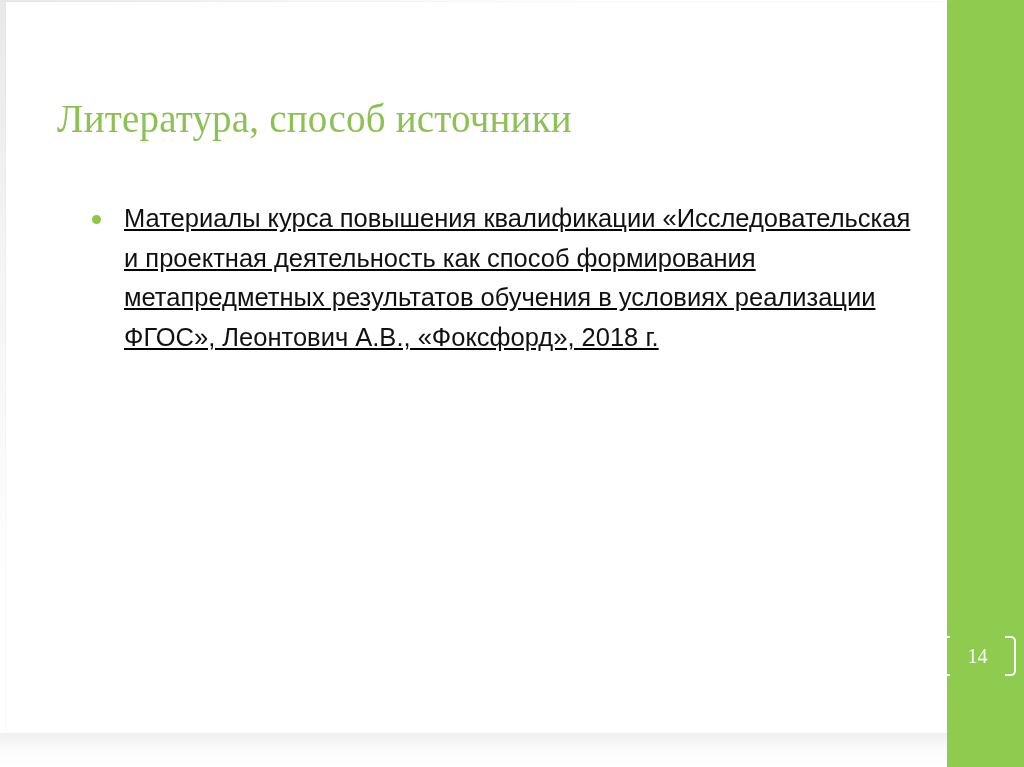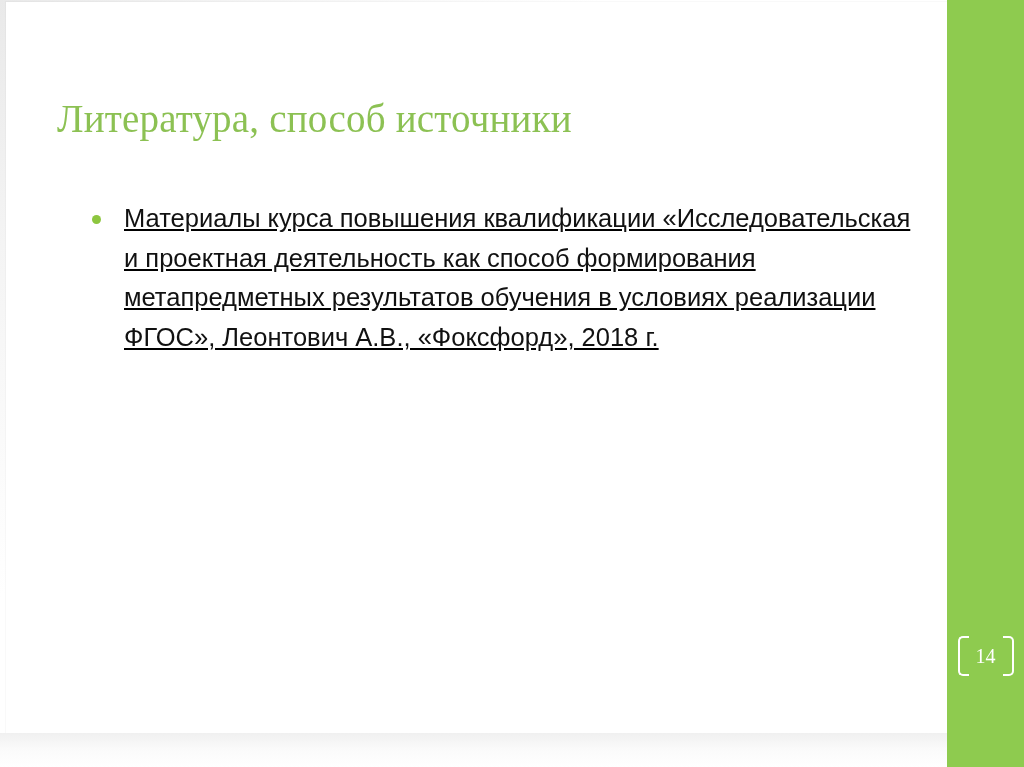--- a/index.html
+++ b/index.html
@@ -97,27 +97,27 @@
     border-radius: 50%;
     background: #8DC63F;
   }
   .body-text {
     display: block;
   }
 
   
   #page-number-badge {
     position: absolute;
-    right: 0;
+    right: 8px;
     top: 628px;
     width: 77px;
     height: 56px;
     display: flex;
     align-items: center;
-    justify-content: center;
+    justify-content: space-between;
   }
   .bracket {
     width: 11px;
     height: 40px;
     border-top: 2px solid #ffffff;
     border-bottom: 2px solid #ffffff;
     box-sizing: border-box;
   }
   .bracket-left {
     border-left: 2px solid #ffffff;

